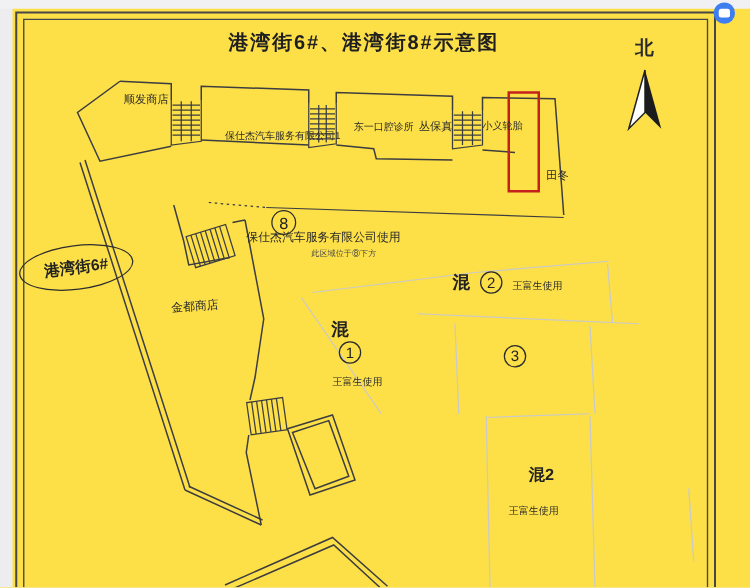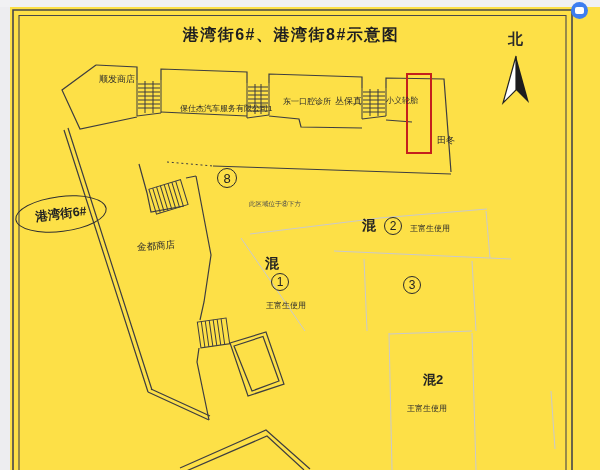--- a/index.html
+++ b/index.html
@@ -118,20 +118,21 @@
   <div class="lbl north-label">北</div>
 
   <div class="lbl shop" style="left:99px; top:74px;">顺发商店</div>
   <div class="lbl small" style="left:180px; top:104px;">保仕杰汽车服务有限公司1</div>
   <div class="lbl small" style="left:283px; top:97px;">东一口腔诊所</div>
   <div class="lbl shop" style="left:335px; top:96px;">丛保真</div>
   <div class="lbl small" style="left:386px; top:96px;">小义轮胎</div>
   <div class="lbl shop" style="left:389px; top:135px;margin-left:48px;">田冬</div>
 
   <span class="circled c20" style="left:217px; top:168px;">8</span>
+  <div class="lbl" style="left:197px; top:186px; font-size:9.5px;">保仕杰汽车服务有限公司使用</div>
   <div class="lbl tiny" style="left:249px; top:200px;">此区域位于⑧下方</div>
 
   <div class="street-ellipse">
     <span>港湾街6#</span>
   </div>
 
   <div class="lbl" style="left:137px; top:241px; font-size:9.5px; transform:rotate(-4deg);">金都商店</div>
 
   <div class="lbl hun" style="left:265px; top:255px;">混</div>
   <span class="circled c18" style="left:271px; top:273px;">1</span>

